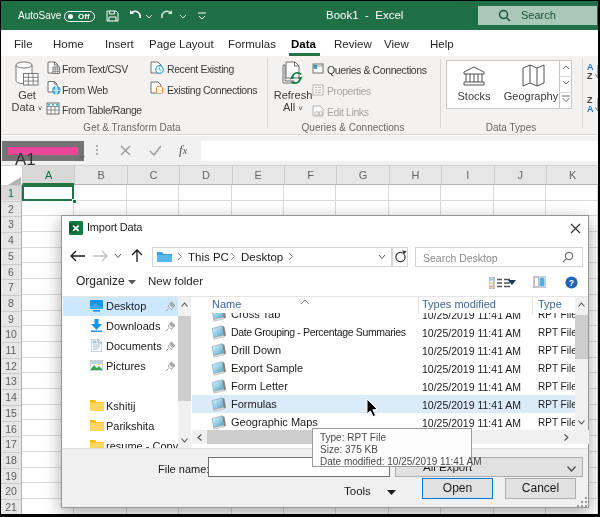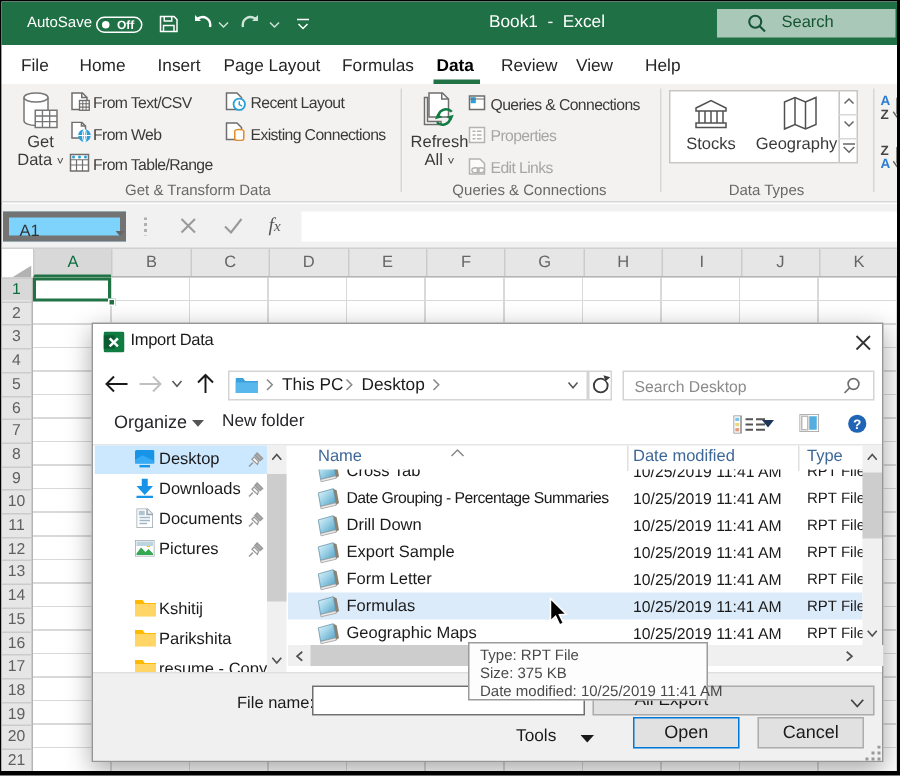--- a/index.html
+++ b/index.html
@@ -14,21 +14,21 @@
 #menu{position:absolute;left:0;top:28.5px;width:100%;height:26.5px;background:#fff;font-size:11.5px;color:#262626}
 #menu span{position:absolute;top:8px}
 
 #rib{position:absolute;left:0;top:55px;width:100%;height:79px;background:#f3f2f1;border-bottom:1px solid #d8d8d8;font-size:11px;color:#3b3a39}
 .glabel{position:absolute;top:66px;font-size:10px;color:#6a6865;width:120px;text-align:center}
 .vsep{position:absolute;top:3px;height:69px;width:1px;background:#d9d7d5}
 .riblbl{position:absolute;white-space:nowrap;font-size:10.5px;letter-spacing:-0.4px}
 .gray{color:#a8a6a4}
 
 #fbar{position:absolute;left:0;top:135px;width:100%;height:29.5px;background:#f1f1f1;border-bottom:1px solid #d0d0d0}
-#nbox{position:absolute;left:1px;top:5px;width:82px;height:20px;background:#7dd3fc;border:4px solid #737373;font-size:11px;color:#333}
+#nbox{position:absolute;left:1px;top:5px;width:82px;height:20px;background:#ec4899;border:6px solid #737373;font-size:17px;color:#333}
 #ffield{position:absolute;left:200px;top:5px;right:0;height:20px;background:#fff}
 
 #grid{position:absolute;left:0;top:165px;width:100%;height:348px;background:#fff}
 #colh{position:absolute;left:21px;top:0;right:0;height:19px;background:#e6e6e6;border-bottom:1px solid #b4b4b4}
 .ch{position:absolute;top:0;height:18px;border-left:1px solid #cbcbcb;font-size:11px;color:#666;text-align:center;line-height:19px}
 #rowh{position:absolute;left:0;top:19px;width:21px;bottom:0;background:#e6e6e6;border-right:1px solid #b4b4b4}
 .rh{position:absolute;left:0;width:20px;border-top:1px solid #cbcbcb;font-size:10.5px;color:#5f5f5f;text-align:center}
 #cells{position:absolute;left:21px;top:19px;right:0;bottom:0;
 background-image:repeating-linear-gradient(to bottom,transparent 0,transparent 14.7px,#d9d9d9 14.7px,#d9d9d9 15.7px),repeating-linear-gradient(to right,transparent 0,transparent 51.4px,#d9d9d9 51.4px,#d9d9d9 52.4px)}
 
@@ -123,21 +123,21 @@
         <circle cx="7" cy="2.7" r="1" fill="#2b9fd8"></circle>
         <circle cx="11" cy="2.7" r="1" fill="#2b9fd8"></circle>
       </svg>
     <span class="riblbl" style="left:61px;top:48px">From Table/Range</span>
     
     <svg class="s" style="left:149px;top:4.5px" width="14" height="13" viewBox="0 0 14 13">
         <path d="M1 1h7l3 3v8H1z" fill="#fff" stroke="#6e6e6e"></path>
         <circle cx="9.5" cy="8.5" r="3.8" fill="#fff" stroke="#2b9fd8" stroke-width="1.2"></circle>
         <path d="M9.5 6.5v2.2l1.8 1" fill="none" stroke="#2b9fd8"></path>
       </svg>
-    <span class="riblbl" style="left:166px;top:7px">Recent Layout</span>
+    <span class="riblbl" style="left:166px;top:7px">Recent Existing</span>
     <svg class="s" style="left:149px;top:25px" width="14" height="13" viewBox="0 0 14 13">
         <path d="M1 1h7l3 3v8H1z" fill="#fff" stroke="#6e6e6e"></path>
         <ellipse cx="9.5" cy="6.5" rx="3" ry="1.2" fill="#fff" stroke="#e08c26"></ellipse>
         <path d="M6.5 6.5v5c0 .7 1.4 1.2 3 1.2s3-.5 3-1.2v-5" fill="#fff" stroke="#e08c26"></path>
       </svg>
     <span class="riblbl" style="left:166px;top:28px">Existing Connections</span>
     <div class="glabel" style="left:71px">Get &amp; Transform Data</div>
     <div class="vsep" style="left:266px"></div>
     
     <svg class="s" style="left:281px;top:5px" width="23" height="25" viewBox="0 0 23 25">
@@ -468,21 +468,21 @@
       </svg>
     <div class="s" style="left:15px;top:0;width:195px;height:14px;background:#cdcdcd"></div>
     <svg class="s" style="left:372px;top:3.5px" width="5" height="7" viewBox="0 0 5 7">
         <path d="M0.5 0.5L4 3.5 0.5 6.5" fill="none" stroke="#505050" stroke-width="1.1"></path>
       </svg>
   </div>
   <div class="s" style="left:514px;top:214px;width:13px;height:14px;background:#f0f0f0">
   </div>
 
   <div class="s" style="left:150px;top:82px;color:#3d6797;font-size:11px">Name</div>
-  <div class="s" style="left:360px;top:82px;color:#3d6797;font-size:11px">Date modified</div>
+  <div class="s" style="left:360px;top:82px;color:#3d6797;font-size:11px">Types modified</div>
   <div class="s" style="left:476px;top:82px;color:#3d6797;font-size:11px">Type</div>
   <svg class="s" style="left:238px;top:83px" width="10" height="6" viewBox="0 0 10 6">
       <path d="M1 5l4-4 4 4" fill="none" stroke="#888"></path>
     </svg>
   <div class="s" style="left:356px;top:81px;width:1px;height:17px;background:#e0e0e0"></div>
   <div class="s" style="left:470px;top:81px;width:1px;height:17px;background:#e0e0e0"></div>
   <div id="plist" class="s" style="left:130px;top:97px;width:383px;height:117px;overflow:hidden">
       <div class="s" style="left:0;top:-8px;width:383px;height:18px;white-space:nowrap;font-size:11px;">
         <svg class="s" style="left:19px;top:1.5px" width="16" height="15" viewBox="0 0 16 15">
           <defs>

